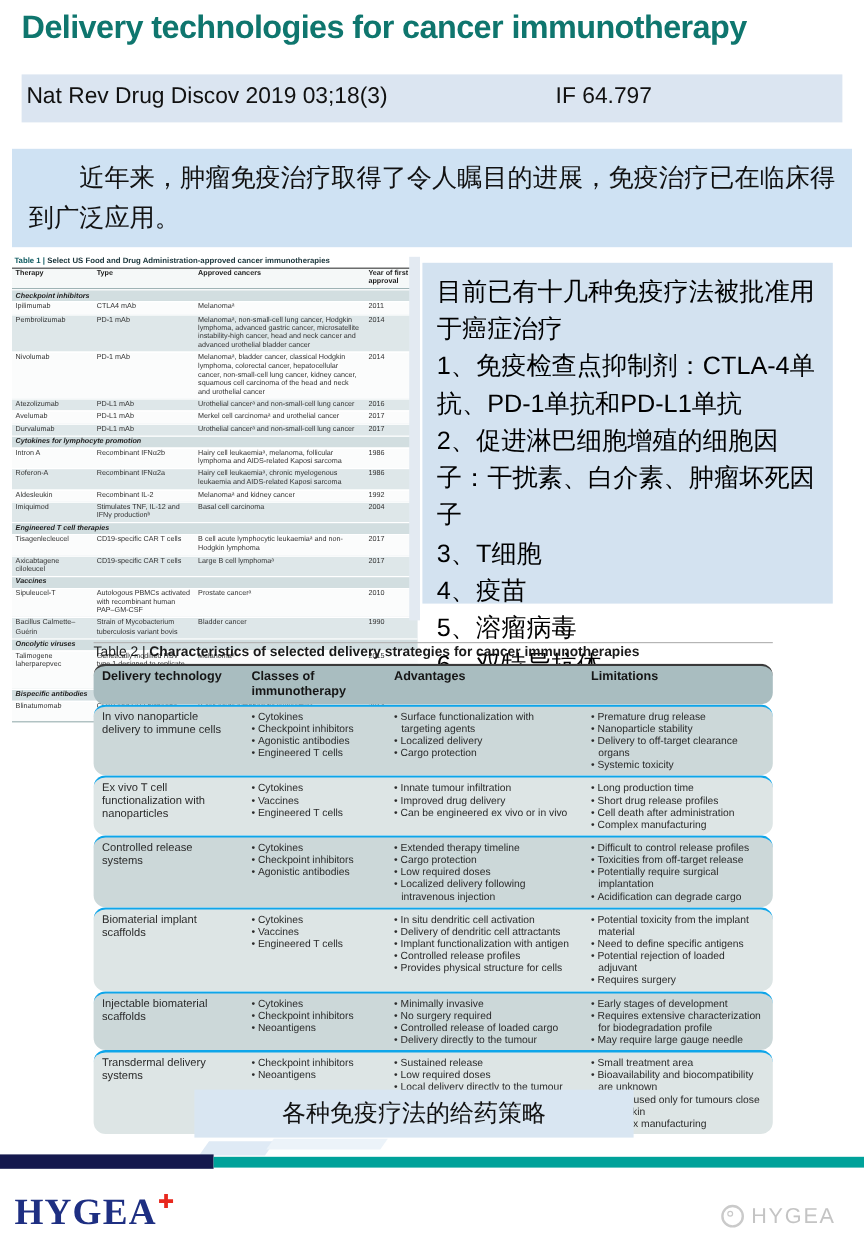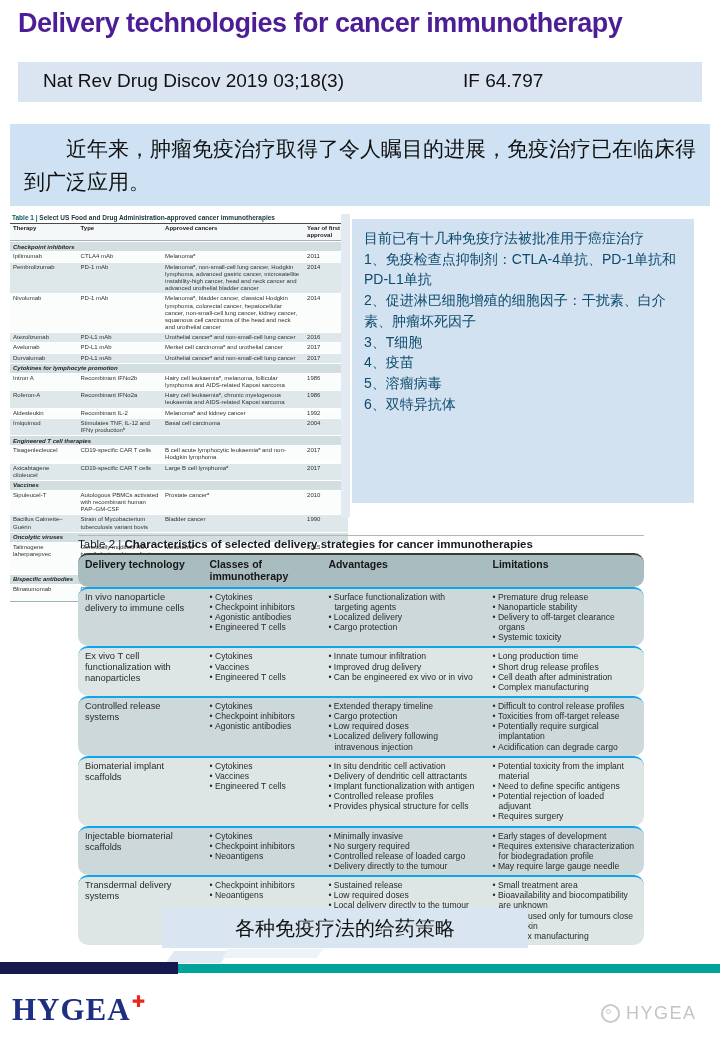--- a/index.html
+++ b/index.html
@@ -6,24 +6,24 @@
     --journal-bar-bg:#dbe5f1; --intro-box-bg:#cfe2f3; --summary-box-bg:#d3e2f0;
     --caption-box-bg:#d9e6f2; --table2-header-bg:#a9bdc0; --table2-row-dark:#ccd8d9;
     --table2-row-light:#dde5e5; --footer-navy:#15194e; --footer-teal:#00a29a;
     --logo-navy:#1e2f82; --logo-red:#e8281e;
   }
   *{margin:0;padding:0;box-sizing:border-box;}
   html,body{background:#888;}
   .slide{position:relative;width:720px;height:1040px;background:#ffffff;overflow:hidden;
     font-family:"Liberation Sans","DejaVu Sans",sans-serif;margin:0 auto;}
   .page-title{position:absolute;left:18px;top:8px;width:690px;font-size:27px;font-weight:700;
-    color:#4c1d95;letter-spacing:-0.5px;}
+    color:#0f766e;letter-spacing:-0.5px;}
   .journal-bar{position:absolute;left:18px;top:62px;width:684px;height:40px;
     background:var(--journal-bar-bg);font-size:19px;color:#111;}
-  .journal-bar .cite{position:absolute;left:25px;top:8px;}
+  .journal-bar .cite{position:absolute;left:4px;top:8px;}
   .journal-bar .if{position:absolute;left:445px;top:8px;}
   .intro-box{position:absolute;left:10px;top:124px;width:700px;height:82px;
     background:var(--intro-box-bg);font-size:21px;line-height:1.55;color:#111;
     padding:9px 14px 0 14px;}
   .intro-box p{text-indent:2em;}
   
   .t1{position:absolute;left:10px;top:212px;width:338px;height:308px;background:#fff;
     font-size:6px;color:#333;}
   .t1-strip{position:absolute;left:341px;top:214px;width:9px;height:303px;background:#e3eaf2;}
   .t1-title{font-size:6.5px;font-weight:700;color:#19343a;padding:2px 2px 2px 2px;}
@@ -32,21 +32,21 @@
   .t1-header{border-top:1px solid #4a4a4a;border-bottom:1px solid #9fb3b5;background:#f5f8f8;font-weight:700;color:#1d1d1d;}
   .t1-cell{padding:1px 3px;line-height:1.2;}
   .t1c1{width:20%;} .t1c2{width:25%;} .t1c3{width:42%;} .t1c4{width:13%;}
   .t1-section{background:#d2dee0;font-weight:700;font-style:italic;color:#1d1d1d;
     padding:1.5px 3px;border-top:1px solid #fff;}
   .t1-data.alt{background:#dee7e9;}
   .t1-data{background:#fbfcfc;border-top:1px solid #fff;}
   .t1-bottom{border-top:1px solid #9fb3b5;height:1px;}
   
   .summary-box{position:absolute;left:352px;top:219px;width:342px;height:284px;
-    background:var(--summary-box-bg);padding:9px 12px;font-size:14px;line-height:1.48;color:#0c4a6e;}
+    background:var(--summary-box-bg);padding:9px 12px;font-size:21px;line-height:1.48;color:#000000;}
   
   .t2{position:absolute;left:78px;top:535px;width:566px;font-size:8.6px;color:#2b2b2b;}
   .t2-title{font-size:11.5px;color:#1a1a1a;border-top:1px solid #b5b5b5;padding:2px 0 3px 0;}
   .t2-title .bold{font-weight:700;}
   .t2-row{display:flex;border-radius:10px;}
   .t2-header{background:var(--table2-header-bg);border-top:2px solid #3a3a3a;font-weight:700;
     font-size:10.5px;color:#161616;}
   .t2-cell{padding:3px 7px 4px 7px;line-height:1.18;}
   .t2c1{width:22%;} .t2c2{width:21%;} .t2c3{width:29%;} .t2c4{width:28%;}
   .t2-data{border-top:2px solid #0ea5e9;}

